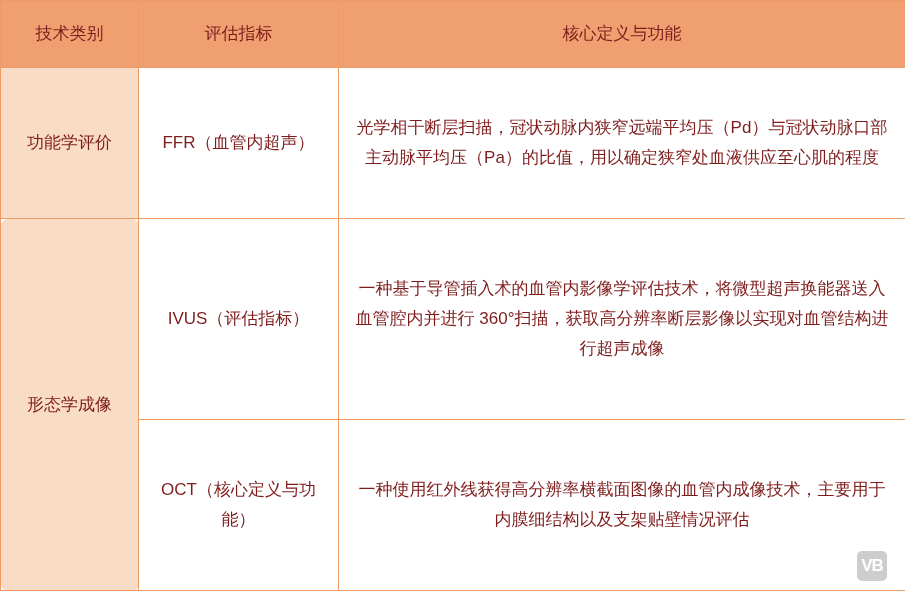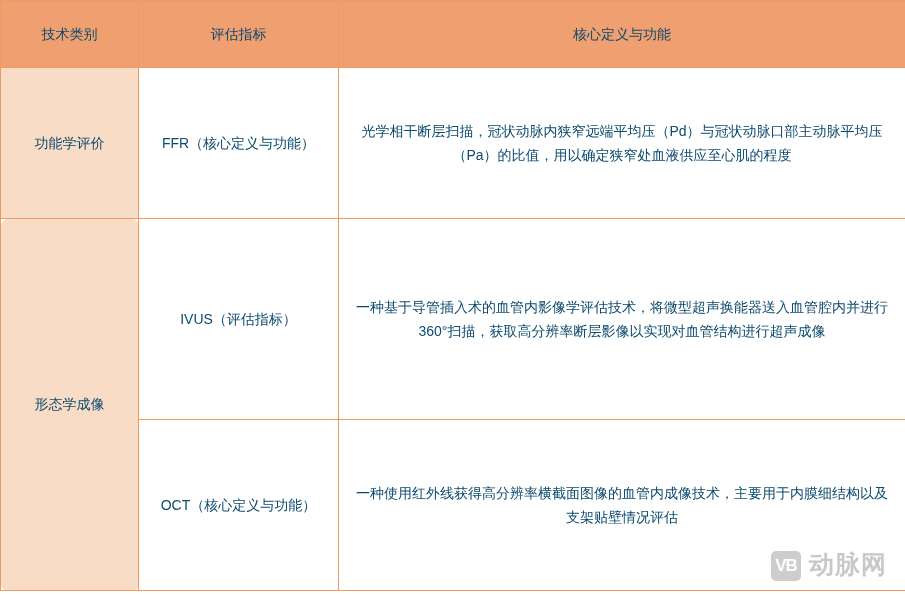--- a/index.html
+++ b/index.html
@@ -23,22 +23,22 @@
   table.tech-table {
     border-collapse: collapse;
     width: 905px;
     table-layout: fixed;
   }
   table.tech-table td, table.tech-table th {
     border: 1px solid #ED9B63;
     padding: 10px 14px;
     vertical-align: middle;
     text-align: center;
-    color: #0c4a6e;
-    font-size: 14px;
+    color: #7f1d1d;
+    font-size: 17px;
     line-height: 1.75;
     font-weight: normal;
   }
   thead th {
     background: #F0A070;
     color: #ffffff;
     font-weight: bold;
     font-size: 18px;
     height: 46px;
     padding: 8px 10px;
@@ -110,32 +110,31 @@
     <thead>
       <tr>
         <th>技术类别</th>
         <th>评估指标</th>
         <th>核心定义与功能</th>
       </tr>
     </thead>
     <tbody>
       <tr class="row-ffr">
         <td class="cat-cell" rowspan="1">功能学评价</td>
-        <td class="idx-cell">FFR（核心定义与功能）</td>
+        <td class="idx-cell">FFR（血管内超声）</td>
         <td class="def-cell">光学相干断层扫描，冠状动脉内狭窄远端平均压（Pd）与冠状动脉口部主动脉平均压（Pa）的比值，用以确定狭窄处血液供应至心肌的程度</td>
       </tr>
       <tr class="row-ivus">
         <td class="cat-cell" rowspan="2">形态学成像</td>
         <td class="idx-cell">IVUS（评估指标）</td>
         <td class="def-cell">一种基于导管插入术的血管内影像学评估技术，将微型超声换能器送入血管腔内并进行 360°扫描，获取高分辨率断层影像以实现对血管结构进行超声成像</td>
       </tr>
       <tr class="row-oct">
         <td class="idx-cell">OCT（核心定义与功能）</td>
         <td class="def-cell">一种使用红外线获得高分辨率横截面图像的血管内成像技术，主要用于内膜细结构以及支架贴壁情况评估</td>
       </tr>
     </tbody>
   </table>
 </div>
 
 <div class="watermark">
   <div class="wm-mark">VB</div>
-  <div class="wm-text">动脉网</div>
 </div>
 
 </body></html>

